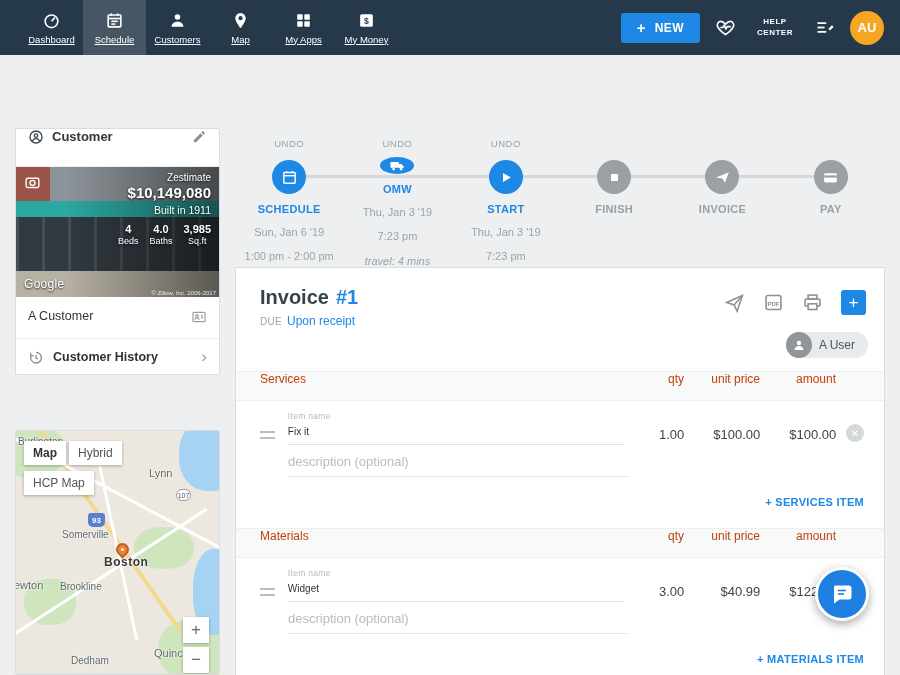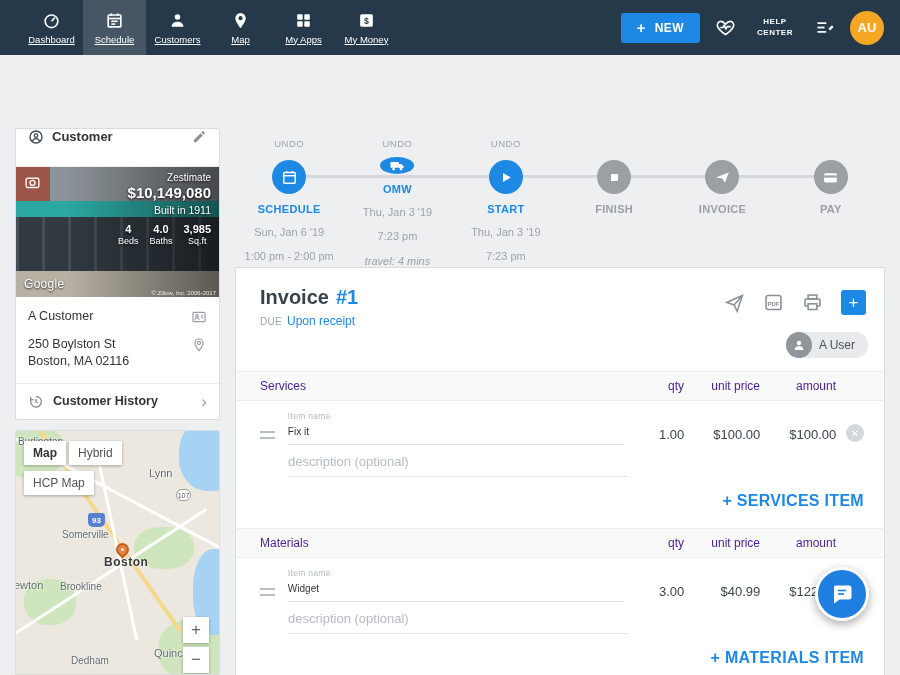--- a/index.html
+++ b/index.html
@@ -115,42 +115,42 @@
   .due-value { font-size:12px; color:#1e88e5; cursor:pointer; }
   .inv-actions { position:absolute; top:22px; right:18px; display:flex; gap:18px; align-items:center; color:#8a9197; }
   .inv-actions .act { display:flex; cursor:pointer; }
   .inv-actions svg { width:21px; height:21px; }
   .btn-plus-sq { width:25px; height:25px; background:#1e88e5; border-radius:3px; color:#fff; font-size:17px; display:flex; align-items:center; justify-content:center; cursor:pointer; border:none; }
   .assignee { position:absolute; right:16px; top:64px; background:#e9eaeb; border-radius:13px; height:26px; display:flex; align-items:center; padding-right:13px; gap:7px; cursor:pointer; }
   .assignee-avatar { width:26px; height:26px; border-radius:50%; background:#8f979c; display:flex; align-items:center; justify-content:center; }
   .assignee-avatar svg { width:14px; height:14px; }
   .assignee-name { font-size:12px; color:#4a555b; }
 
-  .sec-head { height:30px; background:#f8f9f9; border-top:1px solid #eceff0; border-bottom:1px solid #eceff0; display:flex; align-items:center; padding:0 20px 0 24px; color:#4c1d95; font-size:12px; }
+  .sec-head { height:30px; background:#f8f9f9; border-top:1px solid #eceff0; border-bottom:1px solid #eceff0; display:flex; align-items:flex-start; padding:0 20px 0 24px; color:#c2410c; font-size:12px; }
   .sec-cols { margin-left:auto; display:flex; }
   .c1 { width:60px; text-align:right; }
   .c2 { width:76px; text-align:right; }
   .c3 { width:76px; text-align:right; }
   .csp { width:28px; }
 
   .item-row { position:relative; padding:10px 20px 0 24px; display:flex; align-items:flex-start; }
   .drag-handle { width:15px; margin-top:20px; cursor:grab; }
   .drag-handle i { display:block; height:2px; background:#b9bec3; margin-bottom:4px; }
   .item-main { margin-left:13px; width:340px; }
   .item-label { font-size:8.5px; color:#b3bbc0; letter-spacing:.3px; }
   .item-name { width:100%; border:0; border-bottom:1px solid #dfe3e5; font-size:10px; color:#333; padding:4px 0 7px; background:transparent; outline:none; font-family:"Liberation Sans", sans-serif; }
   .item-nums { margin-left:auto; display:flex; margin-top:16px; font-size:13px; color:#3a454c; }
   .item-nums span { cursor:text; }
   .remove-wrap { width:28px; display:flex; justify-content:flex-end; margin-top:13px; }
   .x-circle { width:18px; height:18px; border-radius:50%; background:#d3d8db; color:#fff; font-size:10px; display:flex; align-items:center; justify-content:center; cursor:pointer; }
   .desc-row { padding:2px 20px 0 52px; }
   .desc-input { width:340px; border:0; border-bottom:1px solid #e4e7e9; font-size:13px; color:#333; padding:7px 0; background:transparent; outline:none; font-family:"Liberation Sans", sans-serif; }
   .desc-input::placeholder, .item-name::placeholder { color:#b5bcc2; opacity:1; }
   .add-row { padding:15px 20px 18px; text-align:right; }
-  .add-link { color:#1e88e5; font-size:16px; font-weight:bold; letter-spacing:.3px; cursor:pointer; text-decoration:none; }
+  .add-link { color:#1e88e5; font-size:11px; font-weight:bold; letter-spacing:.3px; cursor:pointer; text-decoration:none; }
 
   
   .chat-fab { position:absolute; left:815px; top:567px; width:54px; height:54px; border-radius:50%; background:#1e7fe0; border:3px solid #fff; box-shadow:0 3px 10px rgba(0,0,0,.35); display:flex; align-items:center; justify-content:center; z-index:20; cursor:pointer; }
   .chat-fab svg { width:24px; height:24px; }
 </style>
 </head>
 <body>
 
 <div class="app">
 
@@ -301,32 +301,20 @@
         <span class="c-ic">
           <svg viewBox="0 0 24 24" fill="none" stroke="currentColor" stroke-width="1.8">
               <rect x="3" y="5" width="18" height="14" rx="1.5"></rect>
               <circle cx="9" cy="10.5" r="2"></circle>
               <path d="M6 16c0-1.7 1.3-2.6 3-2.6s3 .9 3 2.6"></path>
               <line x1="15" y1="10" x2="18" y2="10"></line>
               <line x1="15" y1="13" x2="18" y2="13"></line>
             </svg>
         </span>
       </div>
-      <div class="c-row">
-        <span class="c-text">
-          <span>250 Boylston St</span><br>
-          <span>Boston, MA 02116</span>
-        </span>
-        <span class="c-ic">
-          <svg viewBox="0 0 24 24" fill="none" stroke="currentColor" stroke-width="1.8">
-              <path d="M12 3a6 6 0 0 1 6 6c0 4.4-6 11.5-6 11.5S6 13.4 6 9a6 6 0 0 1 6-6z"></path>
-              <circle cx="12" cy="9" r="2.3"></circle>
-            </svg>
-        </span>
-      </div>
     </div>
     <div class="history-row">
       <span class="h-ic">
         <svg viewBox="0 0 24 24" fill="none" stroke="currentColor" stroke-width="2">
             <path d="M12 5a8 8 0 1 1-7.4 5"></path>
             <path d="M4 5.5V10h4.5"></path>
             <path d="M12 9v4.2l3 1.8"></path>
           </svg>
       </span>
       <span class="history-label">Customer History</span>

